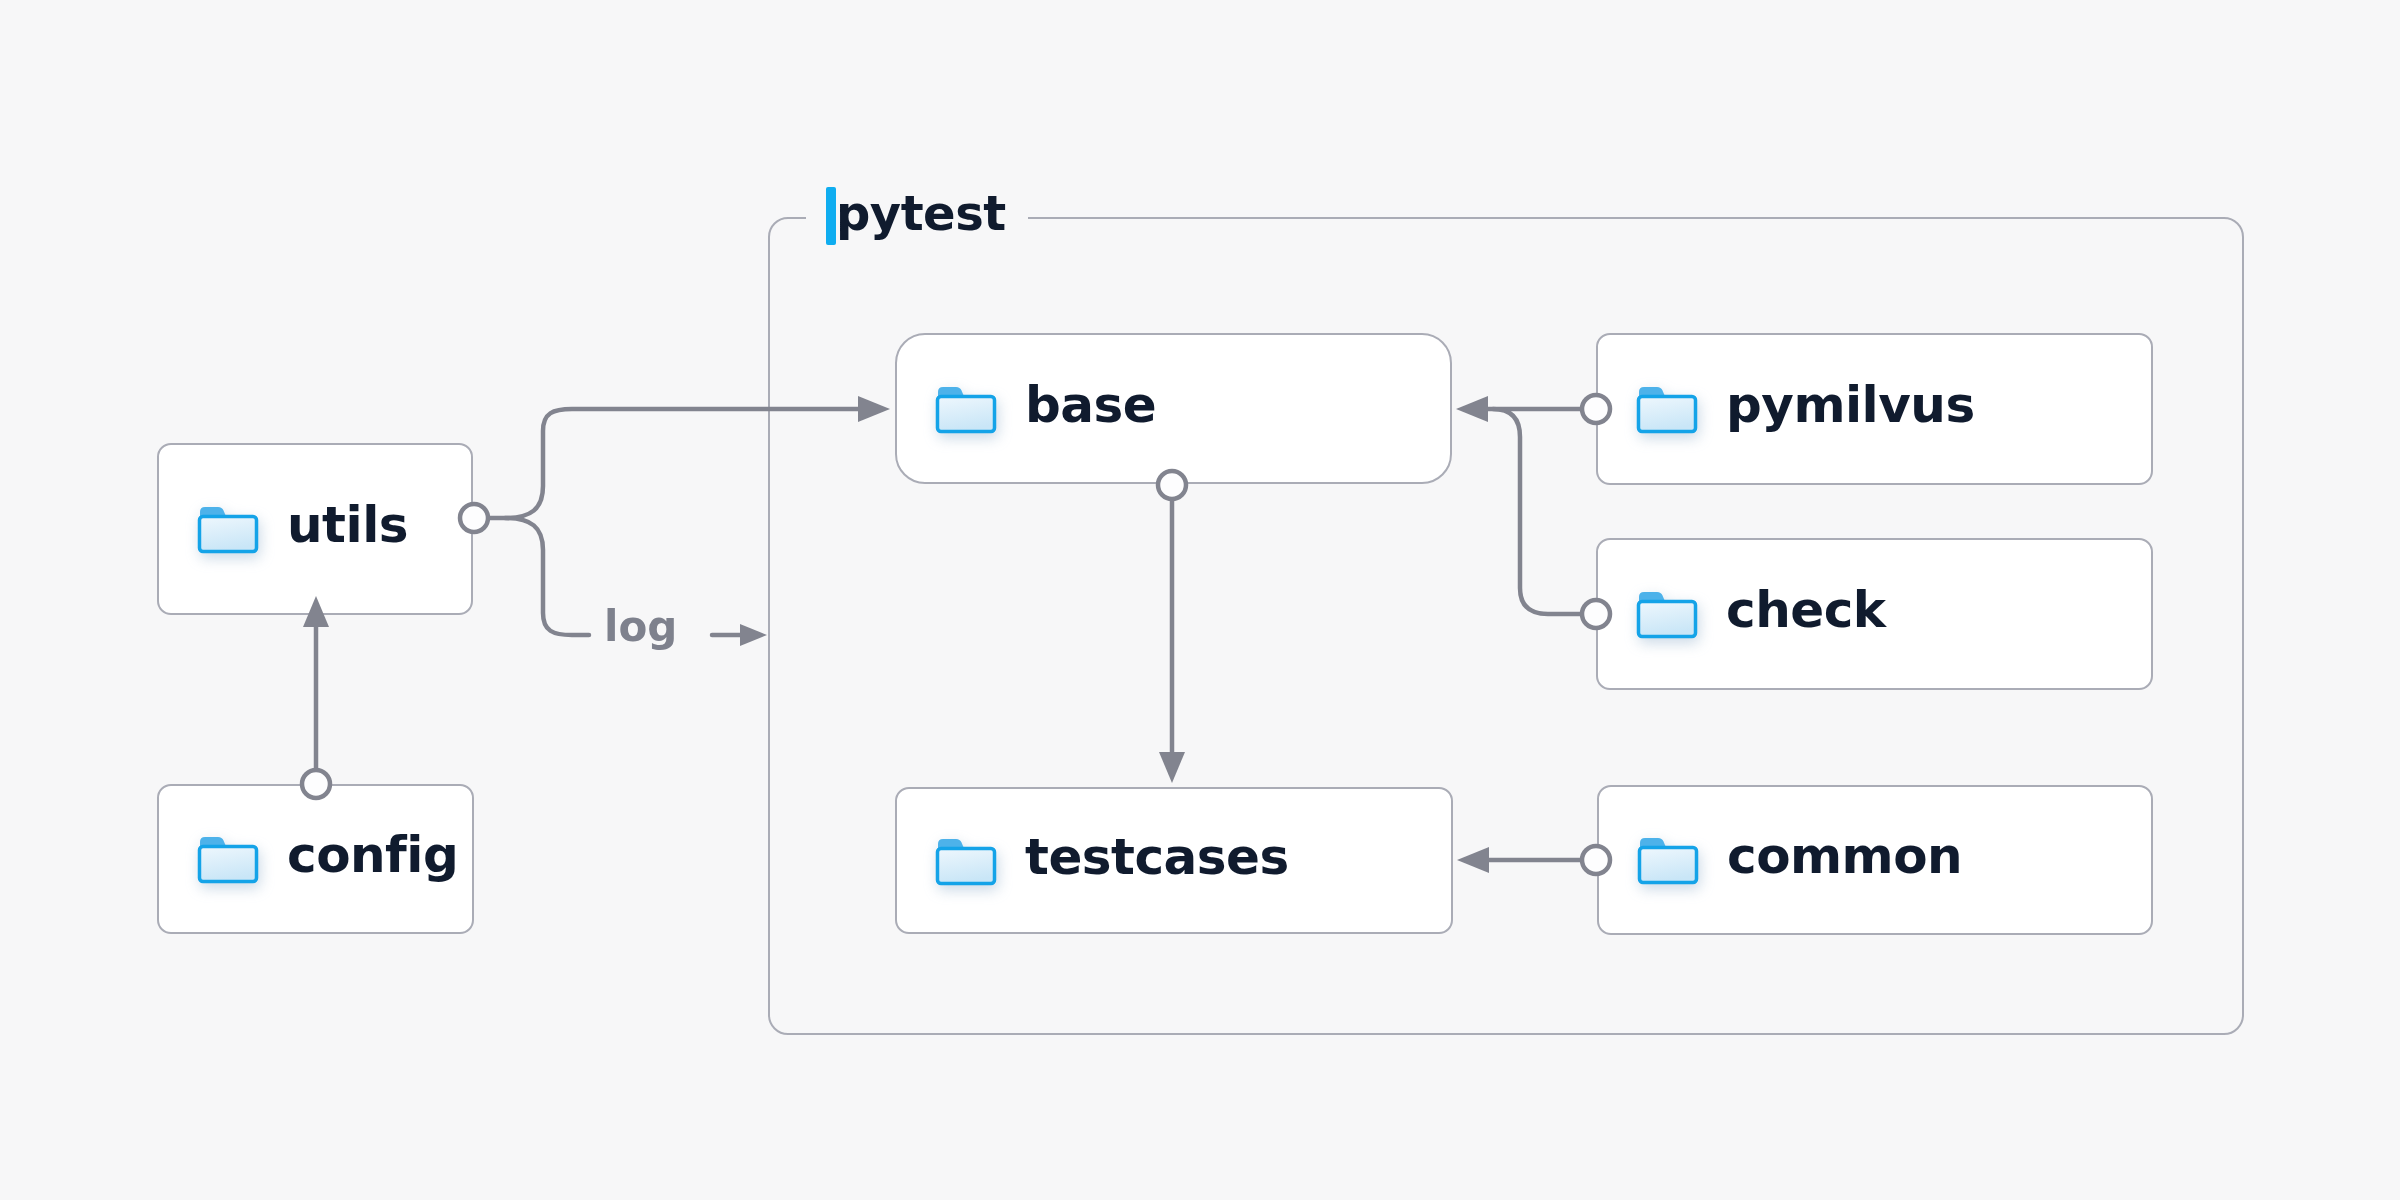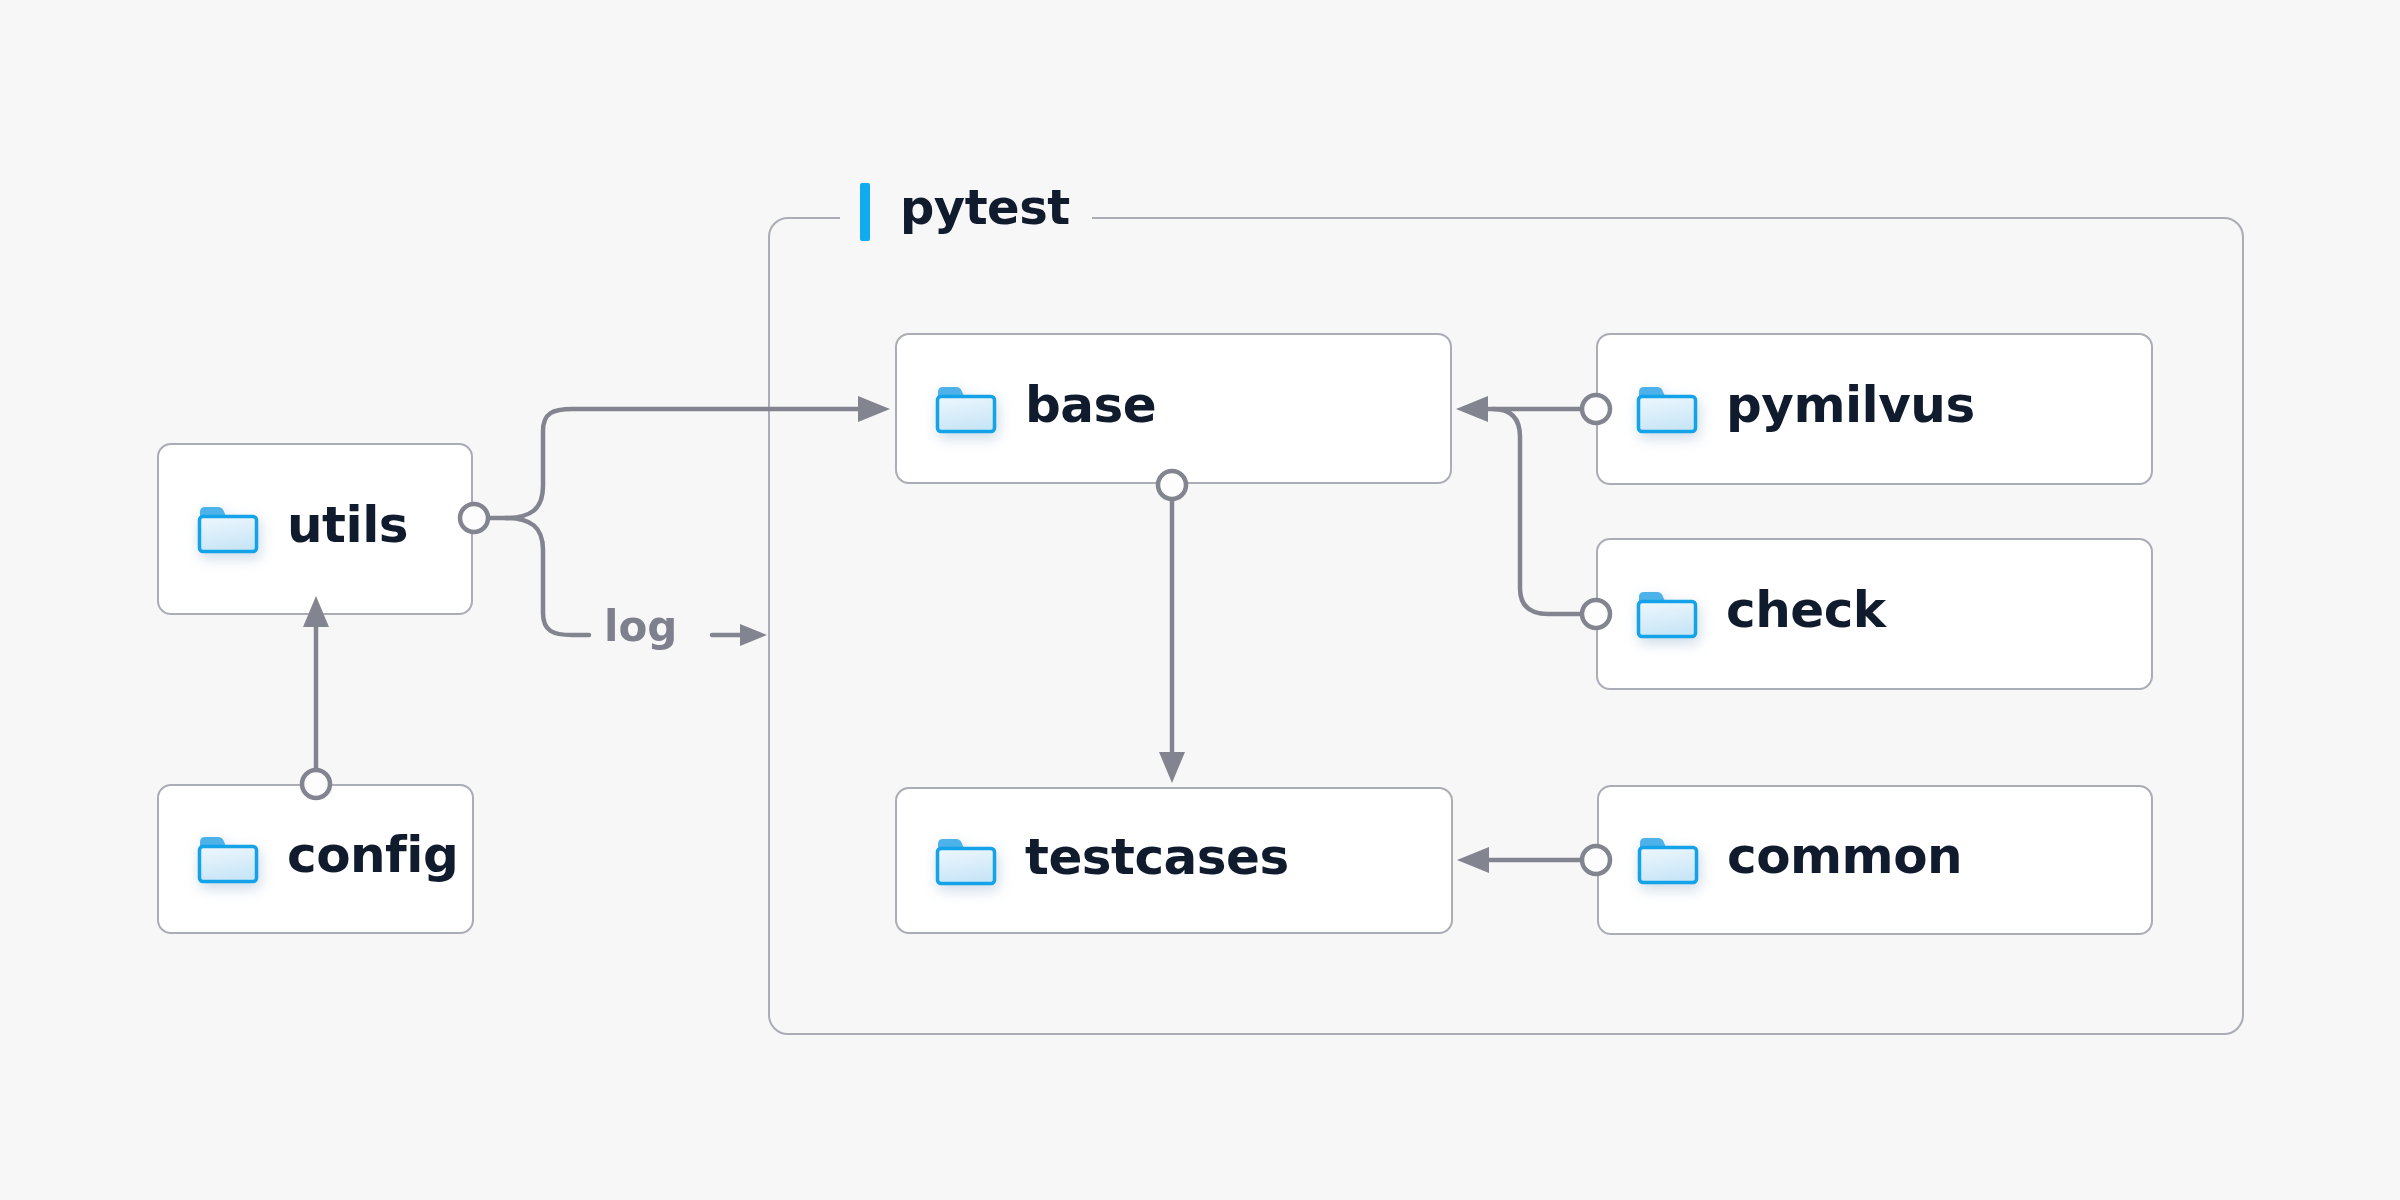--- a/index.html
+++ b/index.html
@@ -23,43 +23,43 @@
   }
   .stage{position:absolute;inset:0;width:2400px;height:1200px;}
 
   
   .group{
     position:absolute;left:768px;top:217px;width:1476px;height:818px;
     border:2.5px solid var(--container-border);border-radius:20px;
     box-sizing:border-box;background:transparent;z-index:1;
   }
   .group-label{
-    position:absolute;left:840px;top:183px;height:66px;z-index:4;
-    display:flex;align-items:flex-start;gap:30px;
+    position:absolute;left:806px;top:183px;height:66px;z-index:4;
+    display:flex;align-items:center;gap:0;
     background:var(--background);padding:0 22px 0 20px;
   }
   .group-label .bar{width:10px;height:58px;border-radius:2px;background:var(--accent-bar);}
   .group-label .txt{
     font-size:48px;font-weight:700;color:var(--label-text);line-height:1;
     letter-spacing:-0.5px;padding-bottom:6px;
   }
 
   
   .node{
     position:absolute;box-sizing:border-box;z-index:2;
     background:#ffffff;border:2.5px solid var(--node-border);border-radius:14px;
     display:flex;align-items:center;padding-left:37px;gap:27px;
   }
   .node .lbl{
     font-size:50px;font-weight:700;color:var(--label-text);
     letter-spacing:-0.5px;line-height:1;padding-bottom:8px;
   }
   .n-utils    {left:157px; top:443px; width:316px; height:172px;}
   .n-config   {left:157px; top:784px; width:317px; height:150px;}
-  .n-base     {left:895px; top:333px; width:557px; height:151px;}
+  .n-base     {left:895px; top:333px; width:557px; height:151px;border-radius:30px;}
   .n-pymilvus {left:1596px;top:333px; width:557px; height:152px;}
   .n-check    {left:1596px;top:538px; width:557px; height:152px;align-items:center;}
   .n-testcases{left:895px; top:787px; width:558px; height:147px;}
   .n-common   {left:1597px;top:785px; width:556px; height:150px;}
 
   .folder-slot{display:inline-flex;width:64px;height:52px;
     filter:drop-shadow(2px 5px 7px rgba(110,150,185,.35));}
   .folder-slot svg{width:64px;height:52px;}
   .f-tab{fill:var(--folder-tab);}
   .f-body{fill:url(#folderGrad);stroke:var(--folder-stroke);stroke-width:3.5;}

